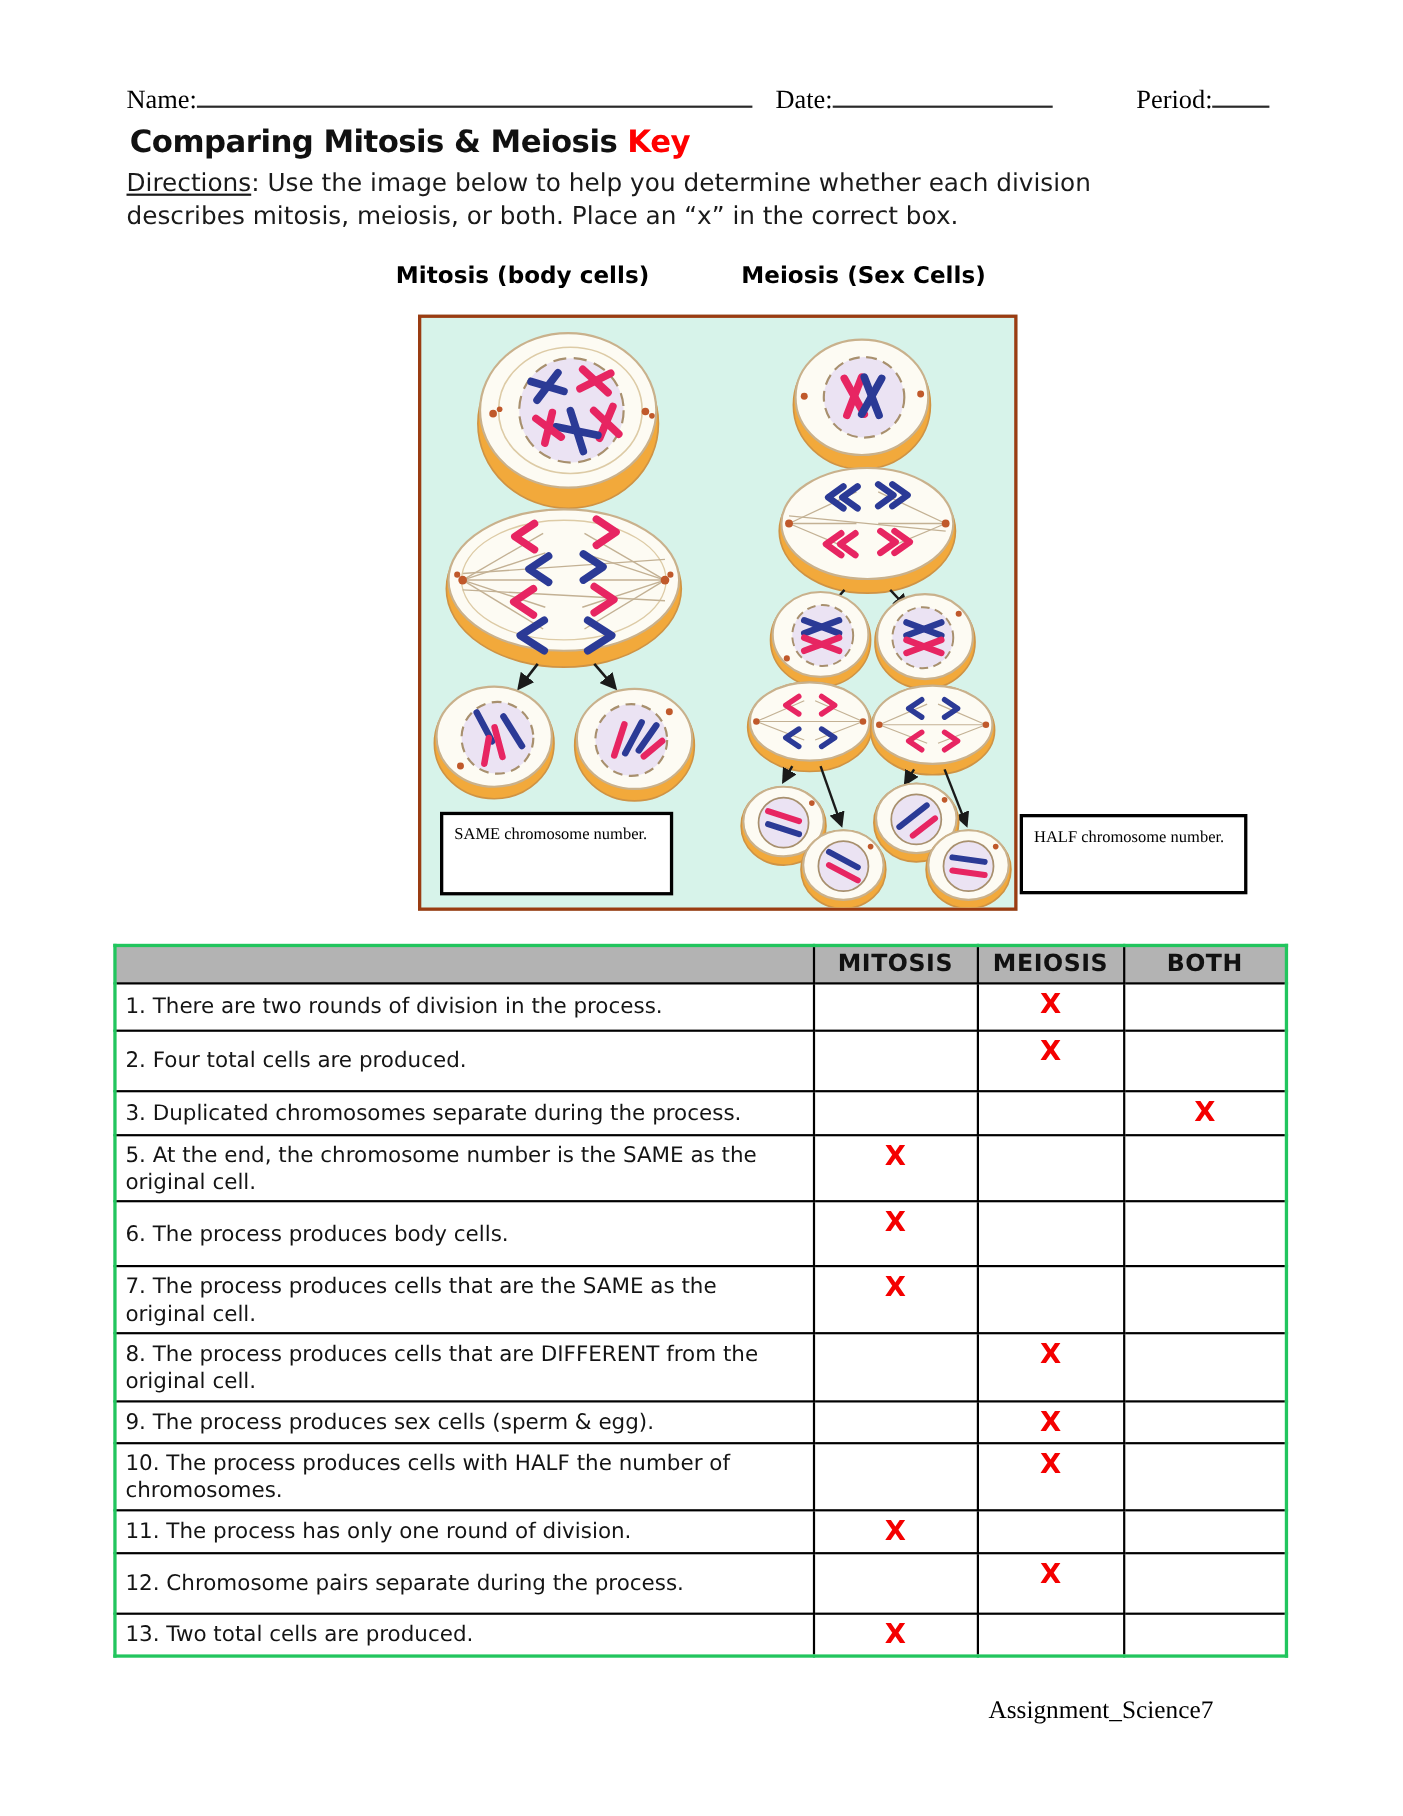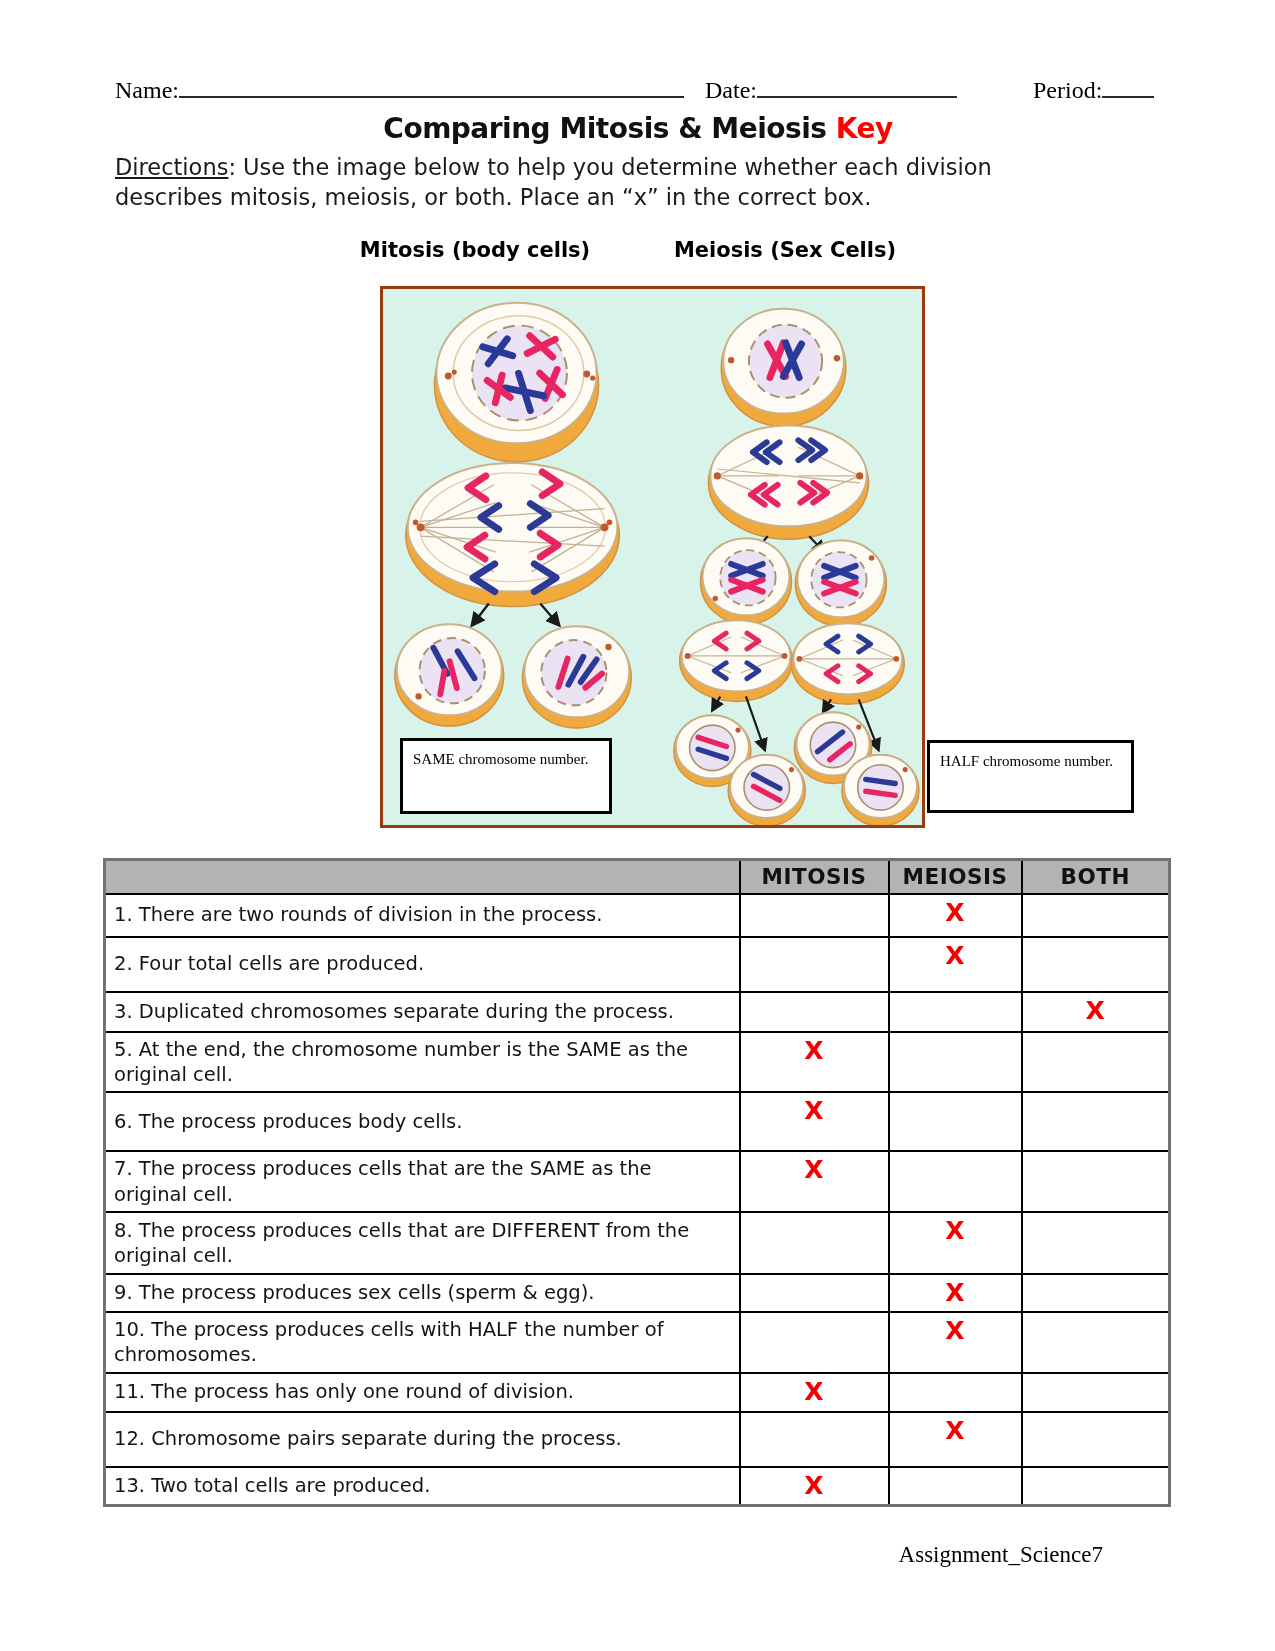--- a/index.html
+++ b/index.html
@@ -5,37 +5,37 @@
   html,body{margin:0;padding:0;}
   body{
     width:1275px;height:1651px;position:relative;background:#ffffff;
     font-family:"DejaVu Sans",sans-serif;color:#111;overflow:hidden;
   }
   .abs{position:absolute;}
   
   .fillline{font-family:"Liberation Serif",serif;font-size:24px;color:#000;}
   .blank{display:inline-block;border-bottom:2px solid #2a2a2a;height:24px;vertical-align:baseline;}
   
-  .title{width:1040px;left:118px;top:112px;text-align:center;font-size:28px;font-weight:bold;letter-spacing:-0.5px;}
+  .title{width:1040px;left:118px;top:112px;font-size:28px;font-weight:bold;letter-spacing:-0.5px;}
   .title .key{color:#ff0000;}
   
   .directions{left:115px;top:153px;width:990px;font-size:22.5px;line-height:1.32;color:#1a1a1a;}
   .directions .dirlabel{text-decoration:underline;}
   
   .collabel{font-size:21px;font-weight:bold;color:#000;text-align:center;}
   
   .diagram{left:380px;top:286px;width:545px;height:542px;background:#d7f3ea;border:3px solid #9a3c12;box-sizing:border-box;}
   .diagram svg{display:block;width:100%;height:100%;}
   .notebox{
     background:#ffffff;border:3px solid #000;box-sizing:border-box;
     font-family:"Liberation Serif",serif;font-size:15px;line-height:1.55;
     padding:7px 10px;color:#000;
   }
   
-  table.answers{border-collapse:collapse;table-layout:fixed;background:#fff;border:3px solid #737373;}
+  table.answers{border-collapse:collapse;table-layout:fixed;background:#fff;border:3px solid #22c55e;}
   table.answers th, table.answers td{border:2px solid #000;box-sizing:border-box;}
   table.answers thead th{
     background:#b3b3b3;height:34px;font-size:21.5px;font-weight:bold;
     text-align:center;vertical-align:middle;letter-spacing:0.5px;
   }
   td.stmt{font-size:19.5px;line-height:1.3;padding:4px 8px;vertical-align:middle;color:#141414;}
   td.mark{text-align:center;vertical-align:top;padding-top:3px;}
   .xmark{font-size:25px;font-weight:bold;font-family:"DejaVu Sans",sans-serif;}
   
   .footer{font-family:"Liberation Serif",serif;font-size:23px;color:#000;}

